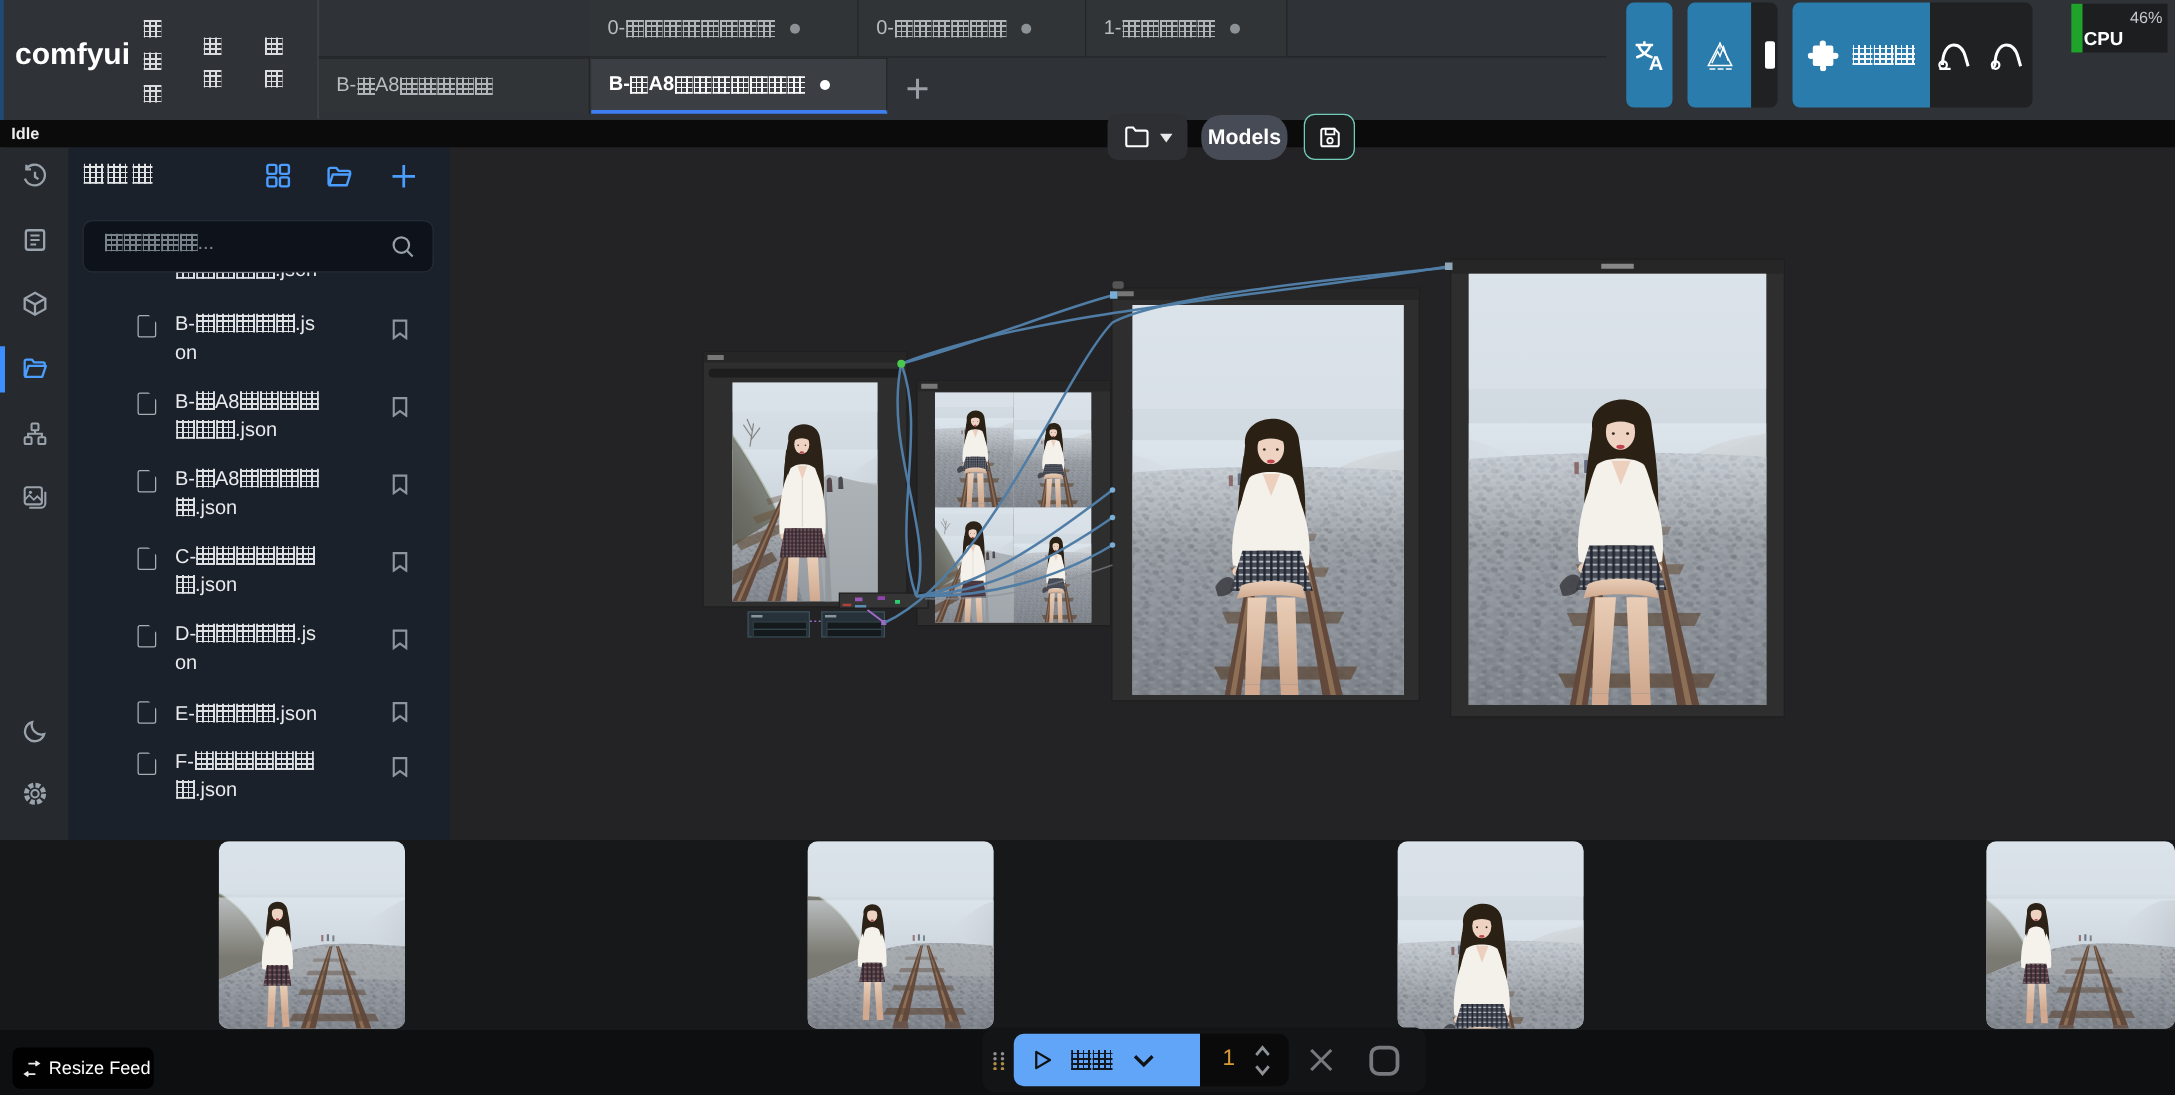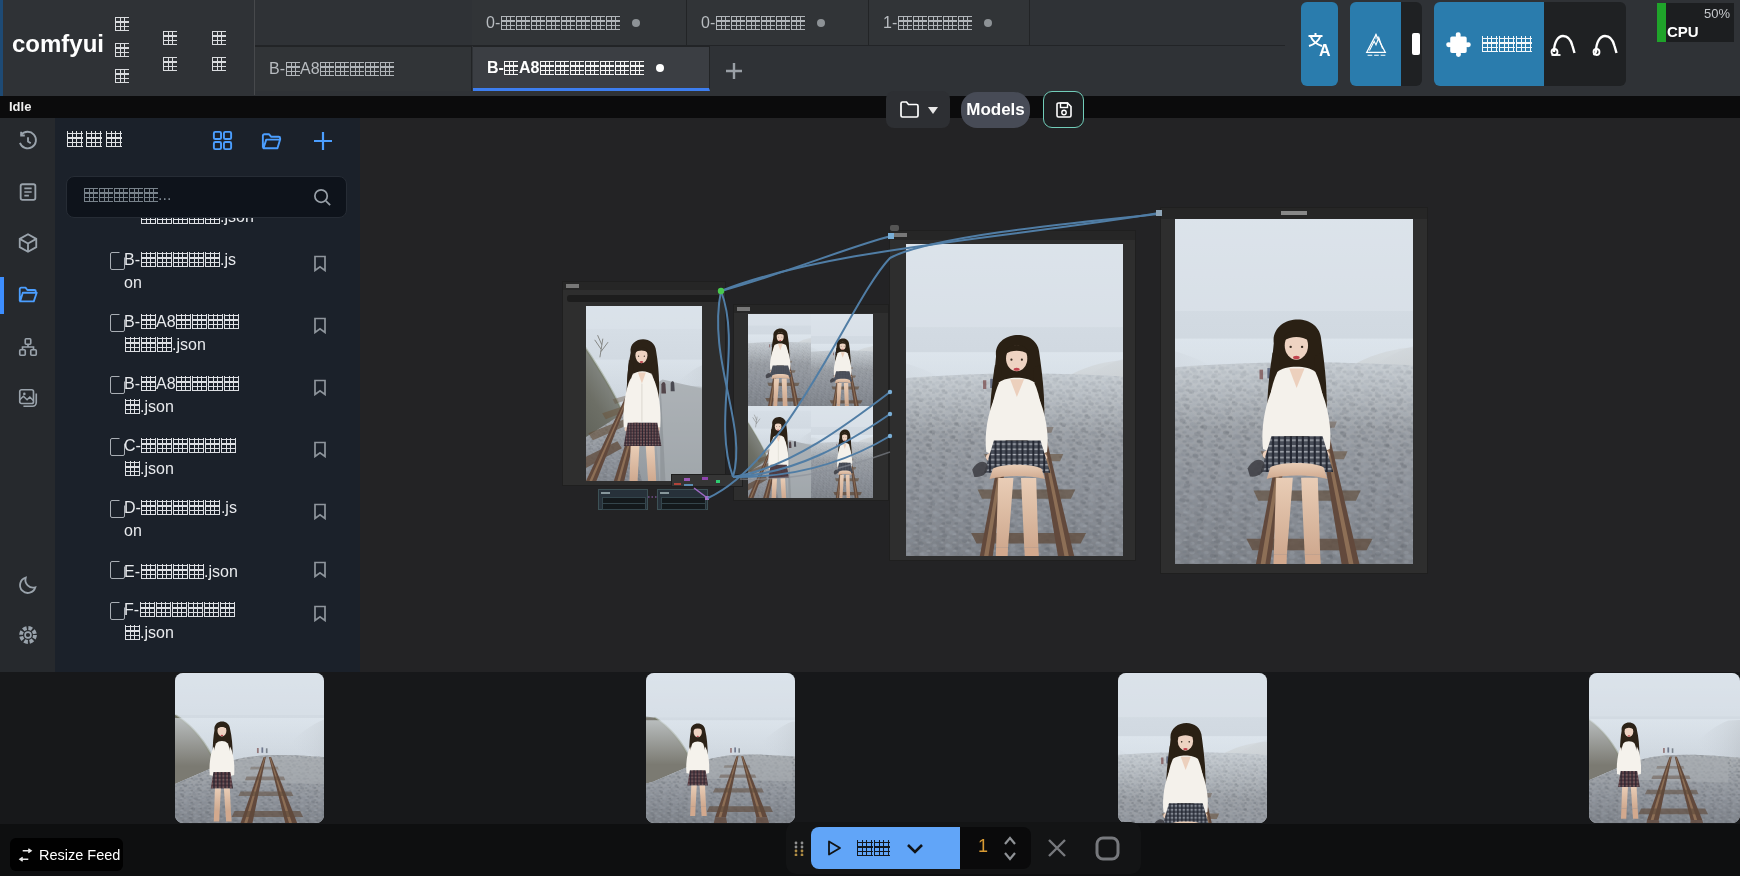--- a/index.html
+++ b/index.html
@@ -18,21 +18,21 @@
 .tab.active{background:#3b3e43;color:#fff;font-weight:bold;border-bottom:3px solid #3d7ef0;}
 .rbtn{position:absolute;top:2px;height:84px;border-radius:6px;display:flex;align-items:center;justify-content:center;}
 .blue{background:#2a7cad;}
 .dark{background:#1f2123;}
 
 #idle{left:0;top:96px;width:1740px;height:22px;background:#0b0b0c;color:#eee;font-size:13px;font-weight:bold;line-height:21px;padding-left:9px;box-sizing:border-box;}
 
 #rail{left:0;top:118px;width:55px;height:554px;background:#26292d;border-right:1px solid #1a1c1e;}
 .ric{position:absolute;left:17px;width:22px;height:22px;color:#9aa3ac;}
 #panel{left:55px;top:118px;width:305px;height:554px;background:#1b212a;}
-.lit{position:absolute;left:124px;color:#e8eaed;font-size:16px;line-height:23px;width:175px;}
+.lit{position:absolute;left:140px;color:#e8eaed;font-size:16px;line-height:23px;width:175px;}
 .fic{position:absolute;left:110px;width:13px;height:16px;border:1.6px solid #a9aeb4;border-radius:2px;}
 .fic:before{content:"";position:absolute;right:-1.6px;top:-1.6px;border:4px solid #1b212a;border-left-color:transparent;border-bottom-color:transparent;}
 .lit{width:172px;}
 .lit .g{width:15px;height:15px;}
 .bmk{position:absolute;left:313px;width:14px;height:17px;color:#8e959c;}
 
 #cnv{left:360px;top:118px;width:1380px;height:554px;background:#232325;}
 .node{position:absolute;background:#2e2e2e;box-shadow:0 0 0 1px #1f1f1f;}
 .nhead{position:absolute;left:0;top:0;width:100%;background:#262626;}
 
@@ -94,21 +94,21 @@
       </svg>
 <svg width="30" height="30" viewBox="0 0 30 30">
         <path d="M5 23 C5 13 9 7 14 7 C19 7 22 11 23.5 17 L25.5 24" stroke="#fff" stroke-width="2.4" fill="none"></path>
         <circle cx="5.5" cy="23" r="3" stroke="#fff" stroke-width="1.8" fill="none"></circle>
         <path d="M5.5 23 l-3 3" stroke="#fff" stroke-width="1.8"></path>
       </svg>
     </div>
 <div class="abs" style="left:1657px;top:3px;width:77px;height:39px;background:#1c1e20;">
 <div class="abs" style="left:0;top:0;width:9px;height:39px;background:#1fa32a;"></div>
 <div class="abs" style="left:10px;top:20px;color:#fff;font-size:15px;font-weight:bold;">CPU</div>
-<div class="abs" style="right:4px;top:3px;color:#c6c9cc;font-size:13px;">50%</div>
+<div class="abs" style="right:4px;top:3px;color:#c6c9cc;font-size:13px;">46%</div>
     </div>
 <div class="abs" id="idle">Idle</div>
 <div class="abs" style="left:886px;top:91px;width:64px;height:37px;background:#2d2f33;border-radius:8px;display:flex;align-items:center;justify-content:center;z-index:5;">
 <svg width="21" height="19" viewBox="0 0 21 19">
         <path d="M2 3.5a1.5 1.5 0 0 1 1.5-1.5h4l2 2.5h8a1.5 1.5 0 0 1 1.5 1.5v9.5a1.5 1.5 0 0 1-1.5 1.5h-14A1.5 1.5 0 0 1 2 15.5z" stroke="#fff" stroke-width="1.7" fill="none"></path>
       </svg>
 <div style="margin-left:8px;width:0;height:0;border:5.5px solid transparent;border-top:7px solid #e8e8e8;margin-top:6px;"></div>
     </div>
 <div class="abs" style="left:961px;top:92px;width:69px;height:36px;background:#474b56;border-radius:16px;color:#fff;font-size:17px;font-weight:bold;text-align:center;line-height:36px;z-index:5;">Models</div>
 <div class="abs" style="left:1043px;top:91px;width:41px;height:37px;background:#1c1e20;border:1.5px solid #71cdb9;border-radius:9px;box-sizing:border-box;display:flex;align-items:center;justify-content:center;z-index:5;">

